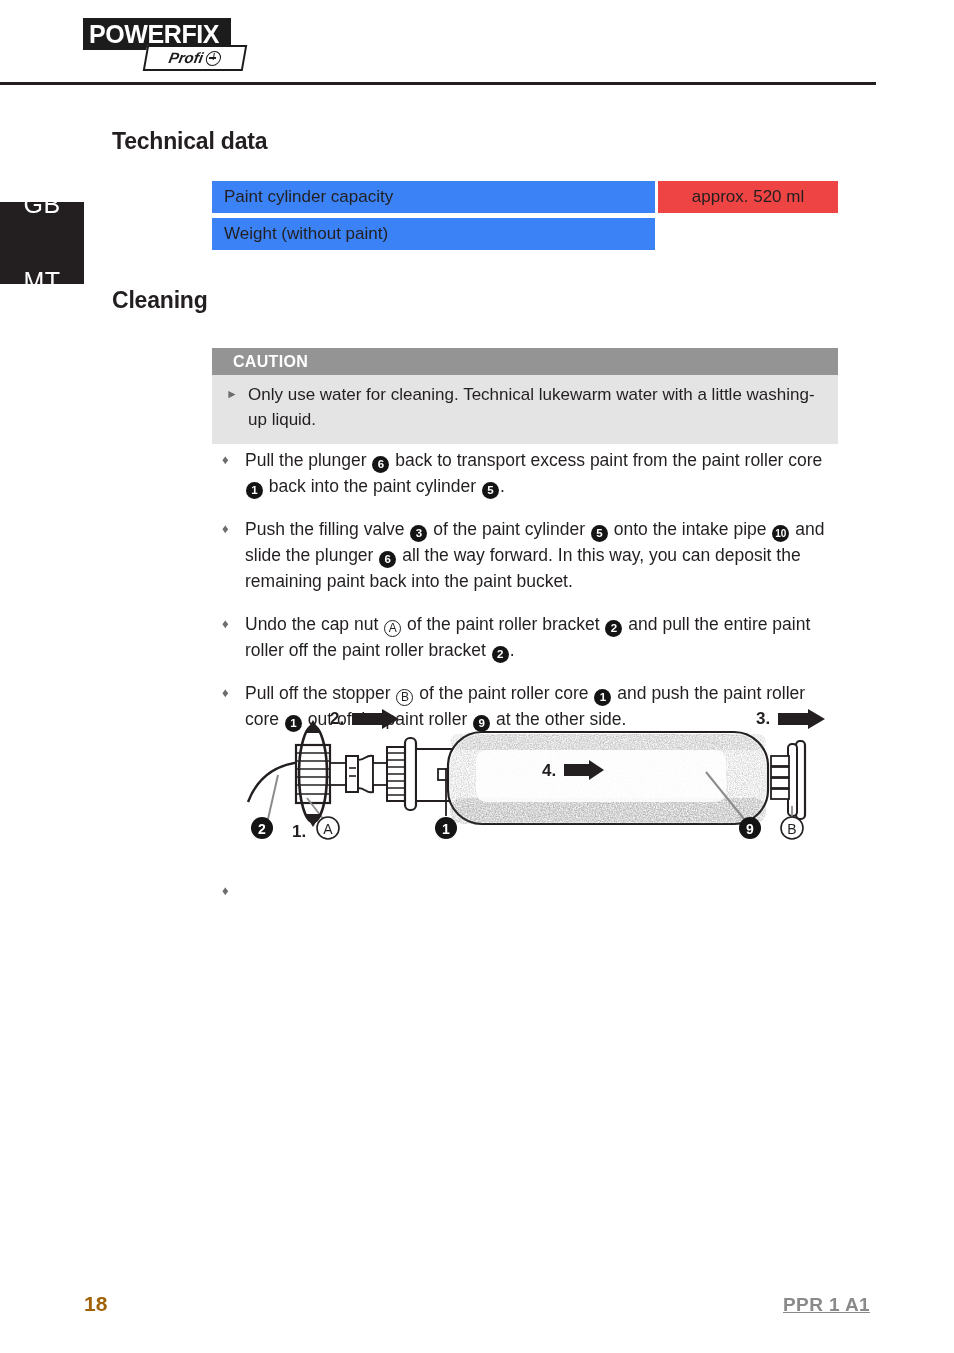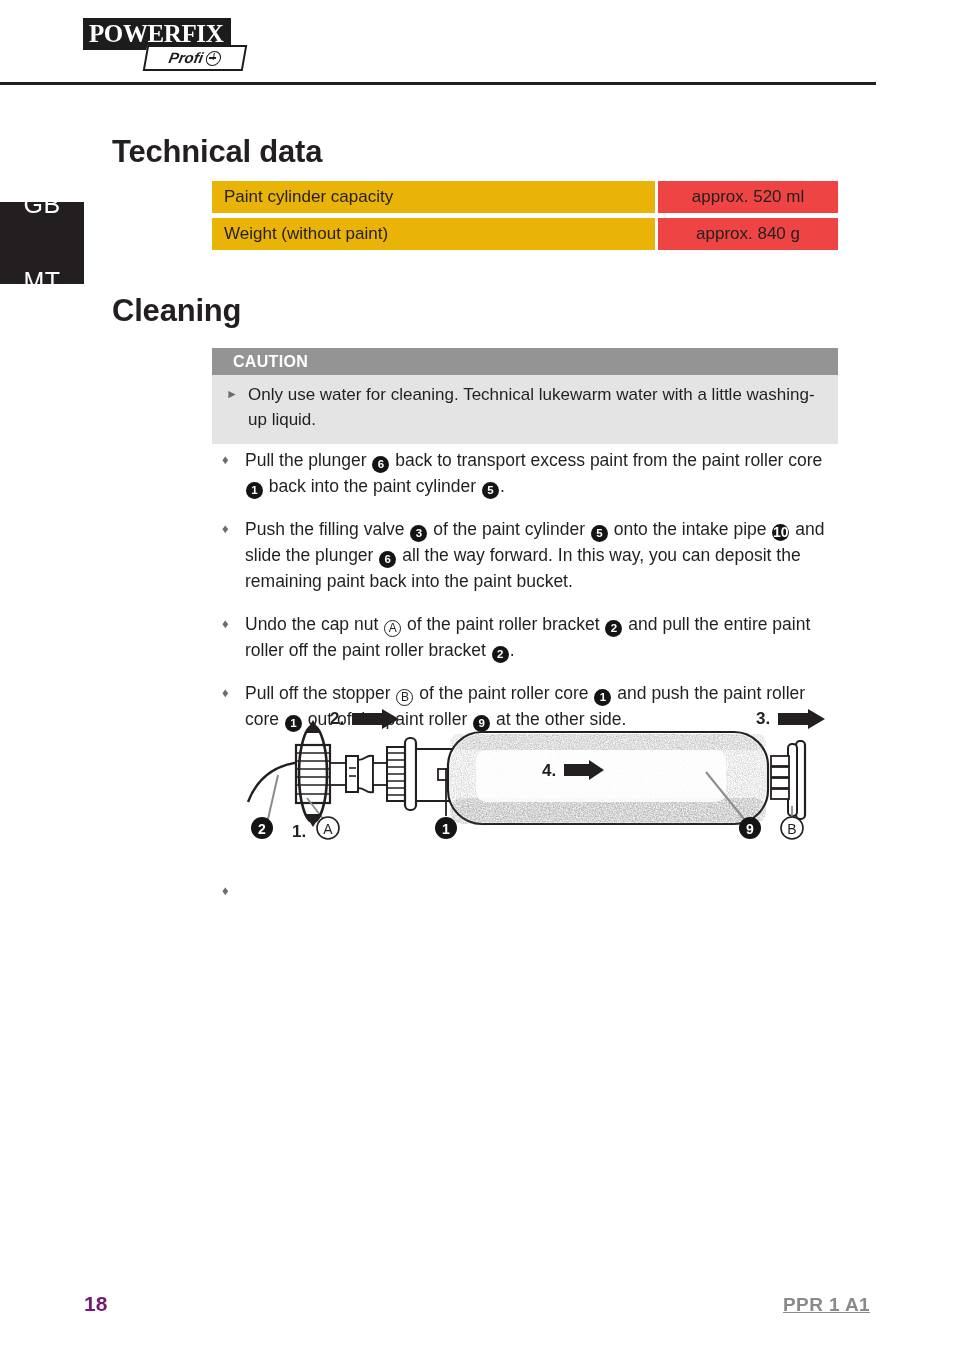--- a/index.html
+++ b/index.html
@@ -33,21 +33,21 @@
     background: #1c1c1c;
   }
   .logo-main-text {
     position: absolute;
     left: 6px;
     top: 3px;
     font-size: 25px;
     font-weight: 700;
     letter-spacing: -0.4px;
     color: #ffffff;
-    font-family: Liberation Serif, serif;
+    font-family: Liberation Sans, sans-serif;
     line-height: 26px;
   }
   .logo-reg {
     position: absolute;
     left: 140px;
     top: 0px;
     font-size: 10px;
     color: #1c1c1c;
     font-weight: 700;
   }
@@ -132,21 +132,21 @@
     line-height: 29px;
     font-size: 25px;
     letter-spacing: 0.5px;
     gap: 48px;
   }
 
   
   .h1 {
     position: absolute;
     left: 112px;
-    font-size: 31px;
+    font-size: 23px;
     font-weight: 700;
     letter-spacing: -0.2px;
     color: #231f20;
   }
   .h1-technical { top: 113px; }
   .h1-cleaning  { top: 272px; }
 
   
   .spec-table {
     position: absolute;
@@ -154,21 +154,21 @@
     top: 181px;
     width: 626px;
   }
   .spec-row {
     display: flex;
     height: 32px;
     margin-bottom: 5px;
   }
   .spec-label {
     width: 443px;
-    background: #eab308;
+    background: #3b82f6;
     display: flex;
     align-items: center;
     padding-left: 12px;
     box-sizing: border-box;
     font-size: 17px;
     color: #231f20;
   }
   .spec-gap { width: 3px; }
   .spec-value {
     width: 180px;
@@ -256,21 +256,21 @@
     color: #ffffff;
     border-radius: 50%;
     font-size: 11.5px;
     font-weight: 700;
     line-height: 17px;
     text-align: center;
     vertical-align: -2px;
     margin: 0 1px;
     font-family: "Liberation Sans", sans-serif;
   }
-  .ref.ref-wide { font-size: 14px; }
+  .ref.ref-wide { font-size: 10px; }
   .ref-letter {
     display: inline-block;
     width: 17px;
     height: 17px;
     border: 1.3px solid #231f20;
     color: #231f20;
     background: #ffffff;
     border-radius: 50%;
     font-size: 12px;
     line-height: 15px;
@@ -298,21 +298,21 @@
     height: 150px;
   }
 
   
   .footer-page {
     position: absolute;
     left: 84px;
     top: 1292px;
     font-size: 21px;
     font-weight: 700;
-    color: #701a75;
+    color: #a16207;
   }
   .footer-model {
     position: absolute;
     right: 84px;
     top: 1294px;
     font-size: 19px;
     font-weight: 700;
     color: #8a8a8a;
     letter-spacing: 0.4px;
     text-decoration: underline;
@@ -344,21 +344,20 @@
 
 <div class="spec-table">
   <div class="spec-row">
     <div class="spec-label">Paint cylinder capacity</div>
     <div class="spec-gap"></div>
     <div class="spec-value">approx. 520 ml</div>
   </div>
   <div class="spec-row">
     <div class="spec-label">Weight (without paint)</div>
     <div class="spec-gap"></div>
-    <div class="spec-value">approx. 840 g</div>
   </div>
 </div>
 
 <h1 class="h1 h1-cleaning">Cleaning</h1>
 
 <div class="caution">
   <div class="caution-head">CAUTION</div>
   <div class="caution-body">
     <div class="caution-item">
       <span class="tri-bullet">►</span>

